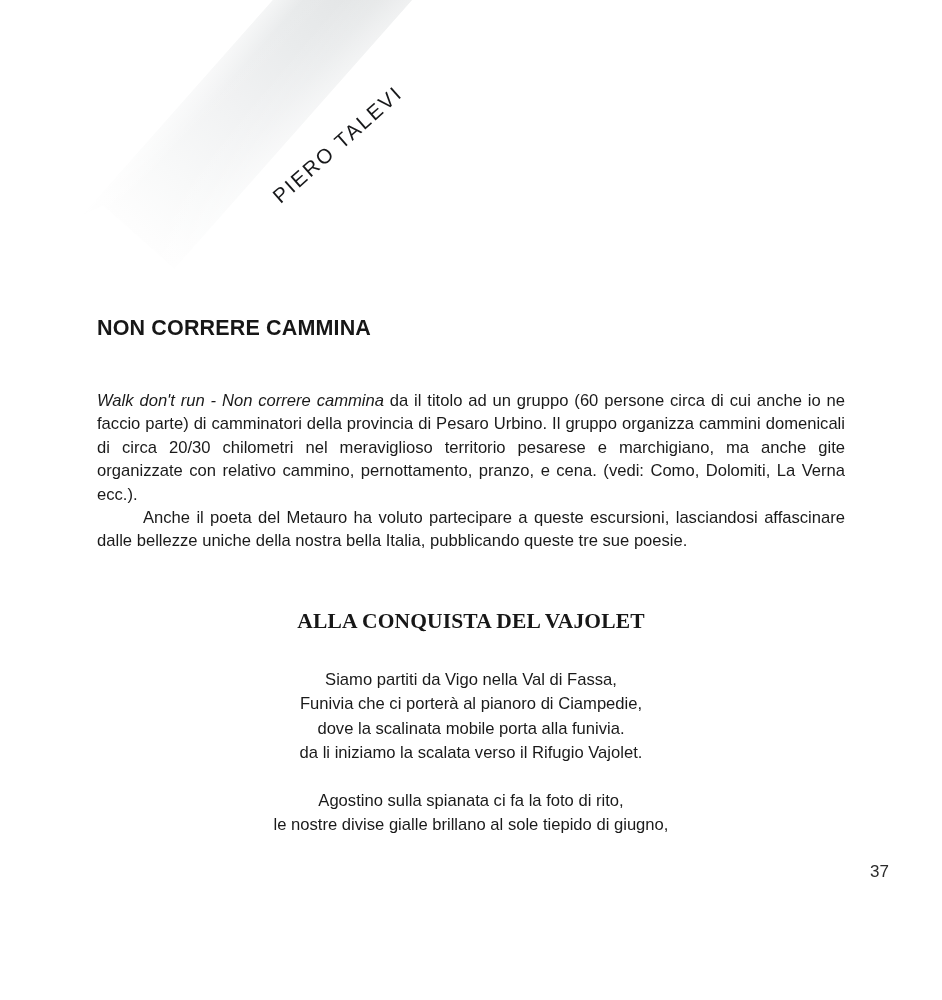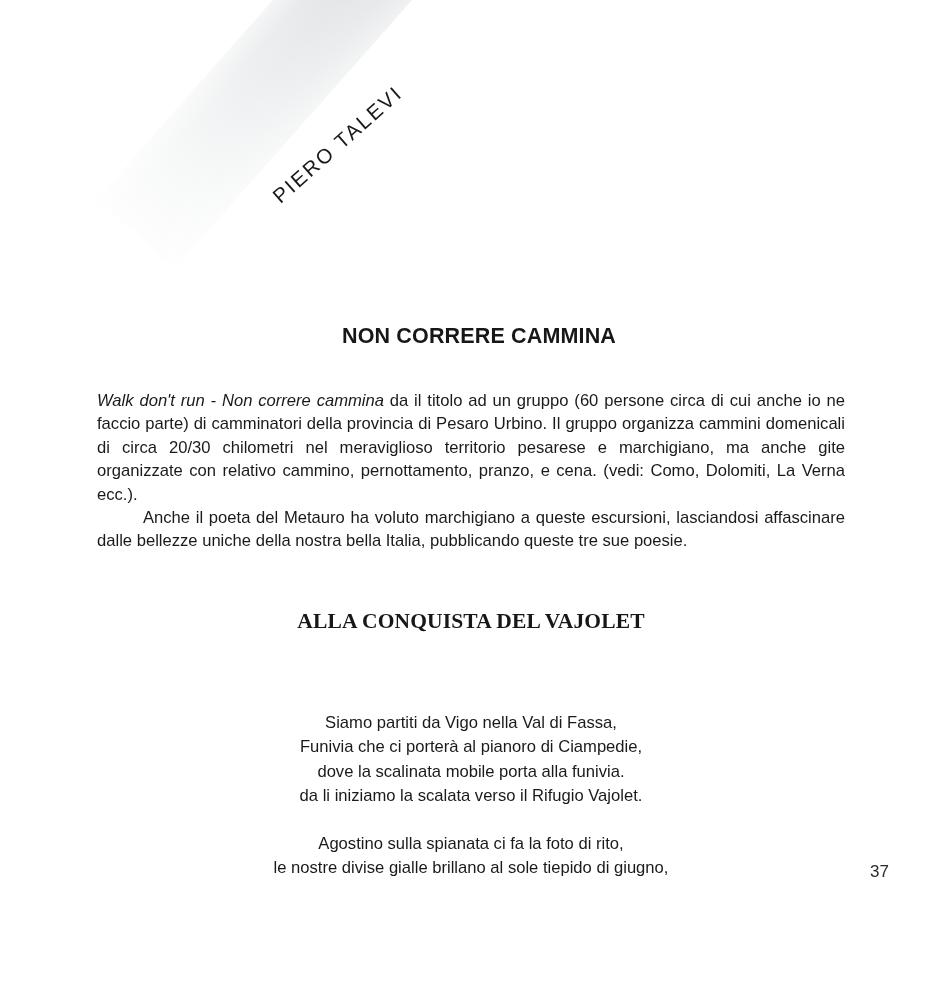--- a/index.html
+++ b/index.html
@@ -93,27 +93,27 @@
 
   
   #content {
     position: absolute;
     left: 97px;
     top: 0;
     width: 748px;
   }
 
   h1.section-title {
-    margin: 8px;
+    margin: 0;
     padding: 0;
     position: absolute;
     top: 316px;
     left: 0;
     width: 748px;
-    text-align: center;
+    text-align: left;
     font-size: 21.5px;
     font-weight: bold;
     letter-spacing: 0.15px;
     color: #171717;
   }
 
   .body-para {
     position: absolute;
     left: 0;
     width: 748px;
@@ -146,21 +146,20 @@
   }
 
   .stanza {
     position: absolute;
     left: 0;
     width: 748px;
     text-align: center;
     font-size: 16.6px;
     line-height: 24.4px;
     color: #1a1a1a;
-    margin-top: 43px;
   }
   #stanza-1 { top: 668px; }
   #stanza-2 { top: 789px; }
   .stanza .verse { display: block; }
 
   #page-number {
     position: absolute;
     right: 53px;
     top: 862px;
     font-size: 17px;
@@ -181,21 +180,21 @@
 
   <div id="content">
 
     <h1 class="section-title">NON CORRERE CAMMINA</h1>
 
     <p class="body-para" id="para-1">
       <em>Walk don't run - Non correre cammina</em><span> da il titolo ad un gruppo (60 persone circa di cui anche io ne faccio parte) di camminatori della provincia di Pesaro Urbino. Il gruppo organizza cammini domenicali di circa 20/30 chilometri nel meraviglioso territorio pesarese e marchigiano, ma anche gite organizzate con relativo cammino, pernottamento, pranzo, e cena. (vedi: Como, Dolomiti, La Verna ecc.).</span>
     </p>
 
     <p class="body-para" id="para-2">
-      <span class="indent"></span><span>Anche il poeta del Metauro ha voluto marchigiano a queste escursioni, lasciandosi affascinare dalle bellezze uniche della nostra bella Italia, pubblicando queste tre sue poesie.</span>
+      <span class="indent"></span><span>Anche il poeta del Metauro ha voluto partecipare a queste escursioni, lasciandosi affascinare dalle bellezze uniche della nostra bella Italia, pubblicando queste tre sue poesie.</span>
     </p>
 
     <h2 class="poem-title">ALLA CONQUISTA DEL VAJOLET</h2>
 
     <div class="stanza" id="stanza-1">
       <span class="verse">Siamo partiti da Vigo nella Val di Fassa,</span>
       <span class="verse">Funivia che ci porterà al pianoro di Ciampedie,</span>
       <span class="verse">dove la scalinata mobile porta alla funivia.</span>
       <span class="verse">da li iniziamo la scalata verso il Rifugio Vajolet.</span>
     </div>

